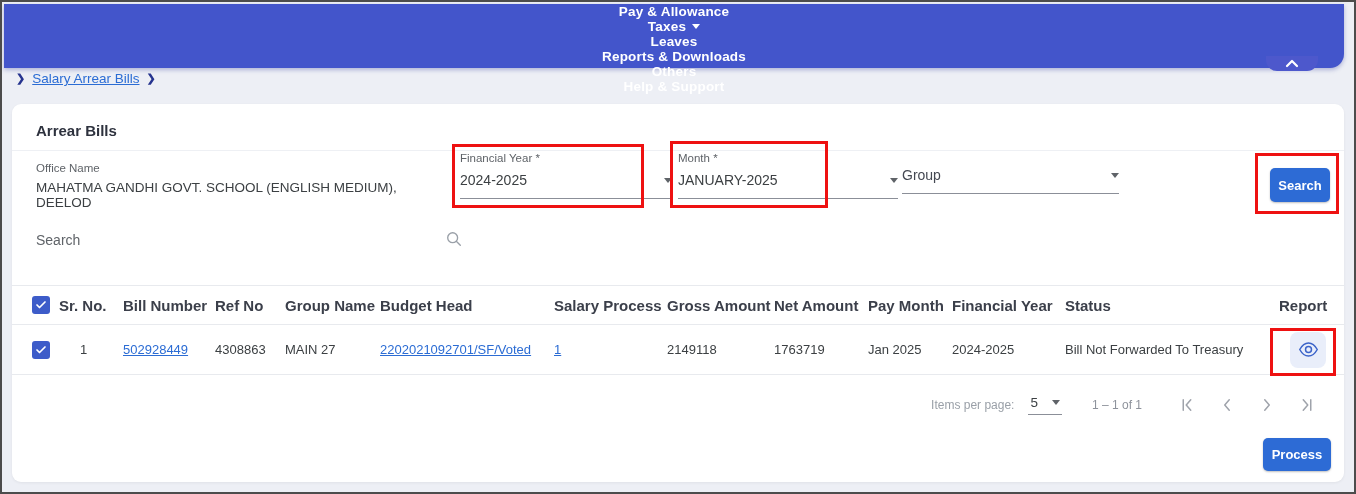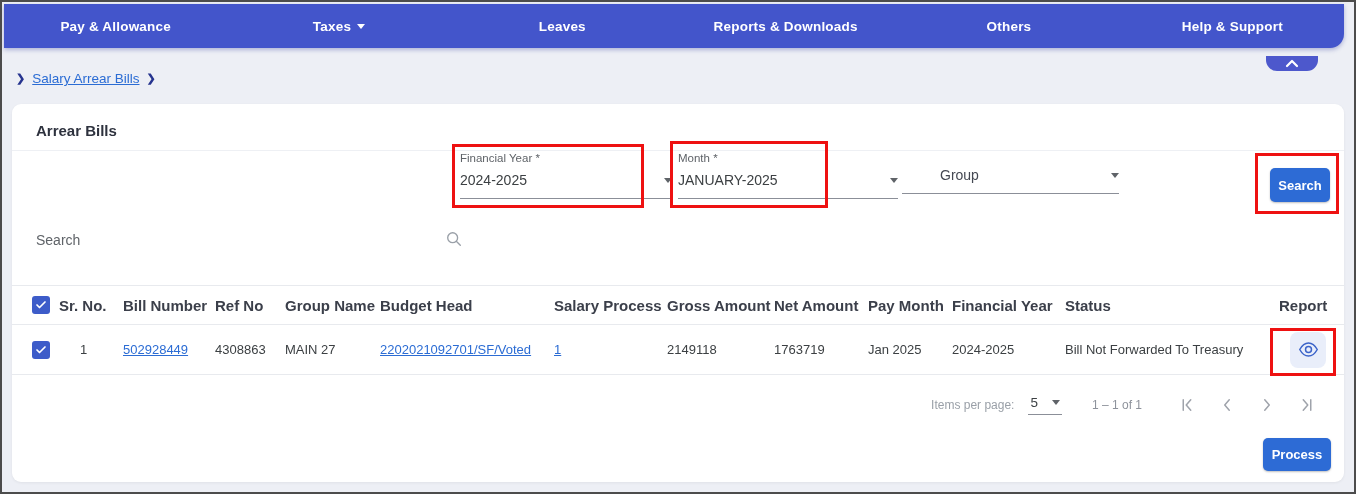--- a/index.html
+++ b/index.html
@@ -6,26 +6,27 @@
   html,body { width:1356px; height:494px; }
   body {
     position:relative;
     font-family:"Liberation Sans", sans-serif;
     background:#edeff5;
     border:2px solid #4c4c4c;
     overflow:hidden;
   }
   
   .navbar {
-    position:absolute; left:2px; top:2px; width:1340px; height:44px;
+    position:absolute; left:2px; top:2px; width:1340px; height:64px;
     background:#4355cb;
     border-radius:0 0 14px 0;
     display:flex; align-items:center;
     box-shadow:0 2px 4px rgba(60,70,160,.35);
     z-index:5;
+    flex-direction:column;
   }
   .nav-item {
     flex:1; text-align:center; color:#ffffff; font-size:13.5px; font-weight:700;
     letter-spacing:.2px; cursor:pointer; display:flex; align-items:center; justify-content:center; gap:6px;
   }
   .caret-down {
     width:0; height:0; border-left:4.5px solid transparent; border-right:4.5px solid transparent;
     border-top:5px solid #ffffff; display:inline-block;
   }
   .nav-collapse-tab {
@@ -142,41 +143,45 @@
   <span class="crumb-chevron">❯</span>
   <span class="crumb-link">Salary Arrear Bills</span>
   <span class="crumb-chevron">❯</span>
 </div>
 
 <div class="card">
 
   <div class="card-title">Arrear Bills</div>
   <div class="title-divider"></div>
 
+  <div class="office-block">
+    <div class="field-label">Office Name</div>
+    <div class="office-value">MAHATMA GANDHI GOVT. SCHOOL (ENGLISH MEDIUM), DEELOD</div>
+  </div>
 
   <div class="mat-field fy-field">
     <div class="field-label">Financial Year *</div>
     <div class="value-row">
       <span class="value">2024-2025</span>
       <span class="caret-down" style="border-top-color:#5f6368;"></span>
     </div>
     <div class="underline"></div>
   </div>
 
   <div class="mat-field month-field">
     <div class="field-label">Month *</div>
     <div class="value-row">
       <span class="value">JANUARY-2025</span>
       <span class="caret-down" style="border-top-color:#5f6368;"></span>
     </div>
     <div class="underline"></div>
   </div>
 
   <div class="mat-field group-field">
-    <div class="value-row" style="margin-top:0;margin-left:38px;">
+    <div class="value-row" style="margin-top:0;">
       <span class="value">Group</span>
       <span class="caret-down" style="border-top-color:#5f6368;"></span>
     </div>
     <div class="underline"></div>
   </div>
 
   <button class="btn search-btn">Search</button>
 
   <div class="table-search">
     <input type="text" placeholder="Search" style="">

